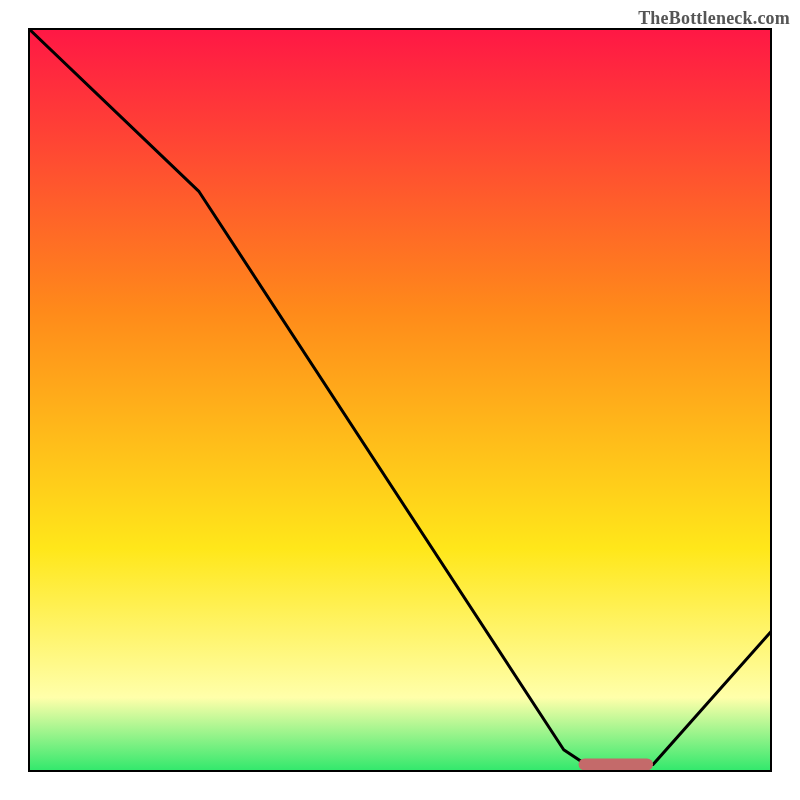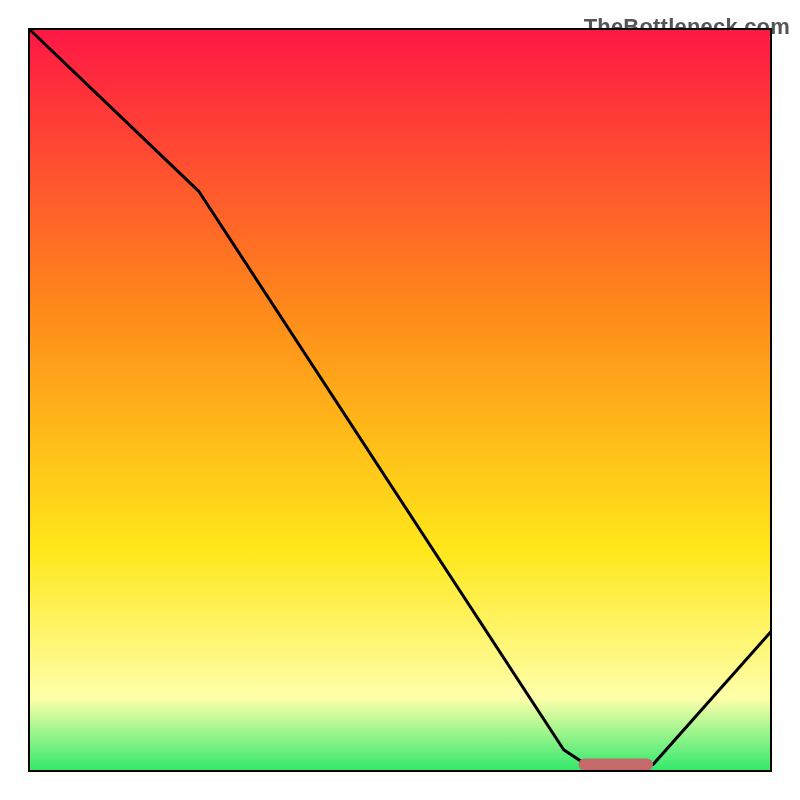--- a/index.html
+++ b/index.html
@@ -10,26 +10,27 @@
     background: #ffffff;
     font-family: Arial, Helvetica, sans-serif;
   }
   .wrap {
     position: relative;
     width: 800px;
     height: 800px;
   }
   .watermark {
     position: absolute;
-    top: 14px;
+    top: 8px;
     right: 10px;
-    font-size: 22px;
+    font-size: 18px;
     font-weight: bold;
     color: #555555;
     letter-spacing: 0.2px;
+    font-family: Liberation Serif, serif;
   }
   .frame {
     position: absolute;
     top: 28px;
     left: 28px;
     width: 744px;   
     height: 744px;
     box-sizing: border-box;
   }
   svg.plot {

